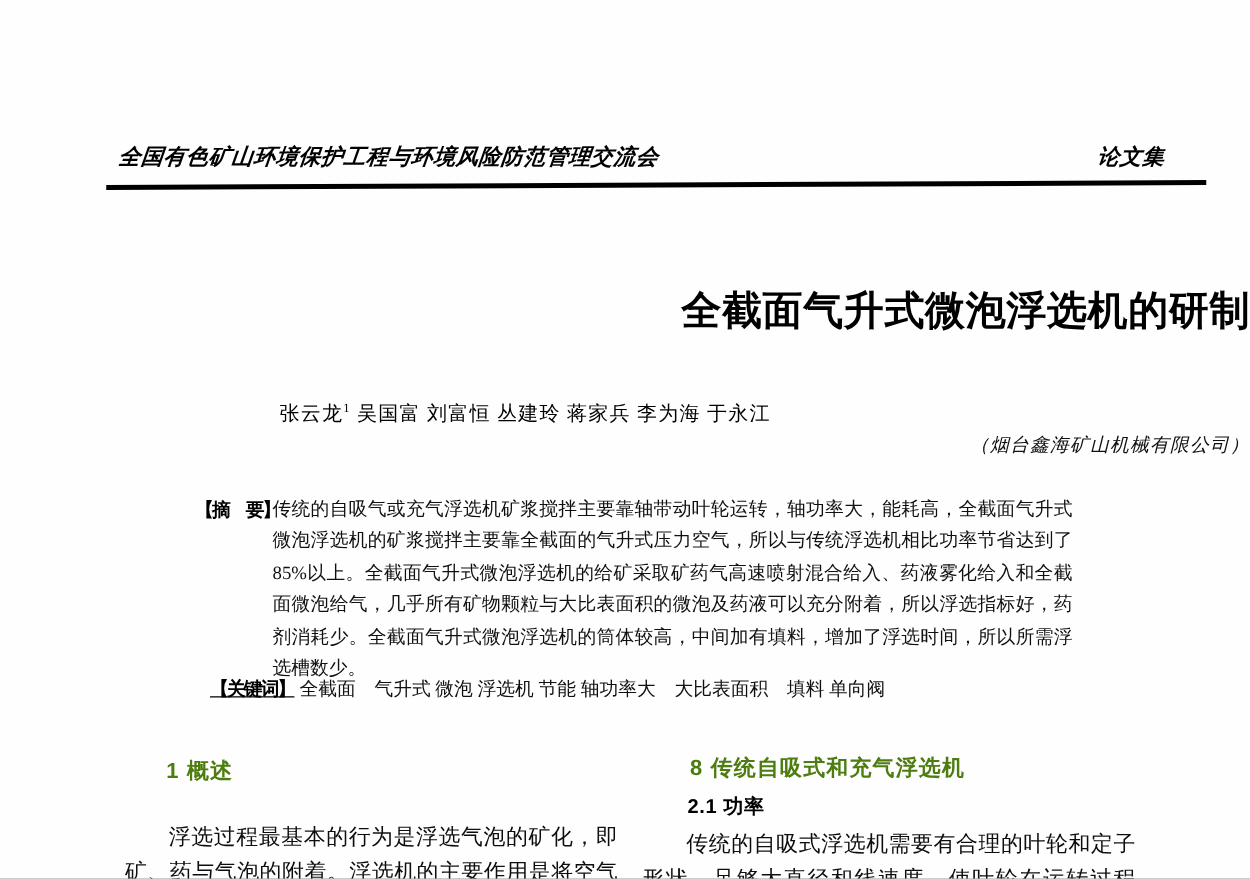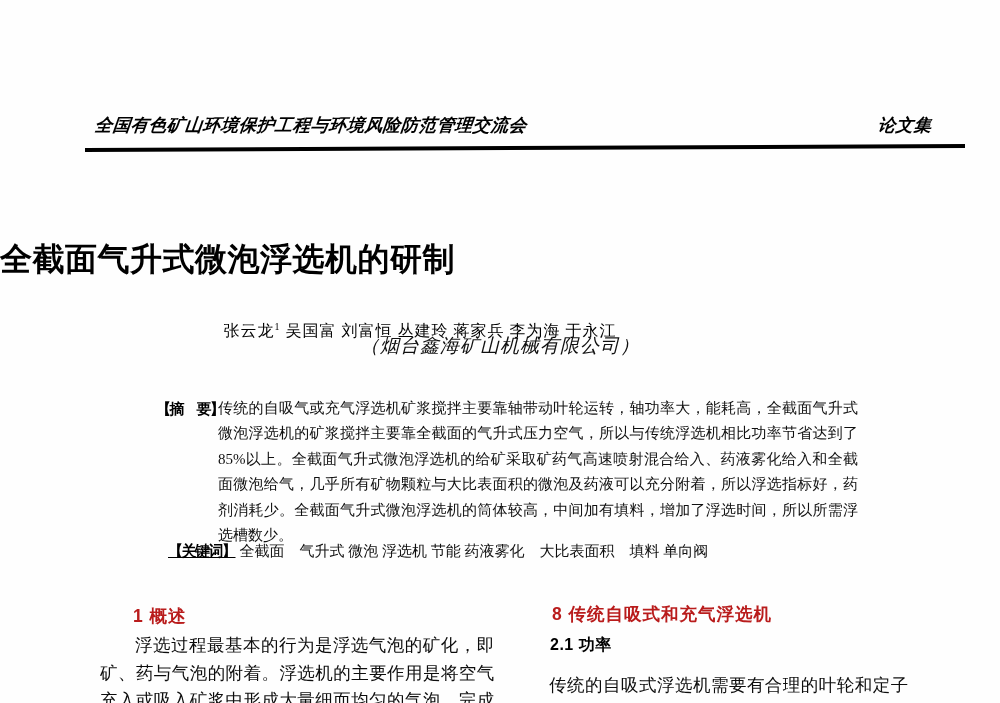--- a/index.html
+++ b/index.html
@@ -20,34 +20,34 @@
     font-size:17.5px;letter-spacing:.5px;color:#000;
   }
   .running-head .conf{transform:skewX(-6deg);}
   .running-head .coll{transform:skewX(-6deg);}
   .head-rule{
     position:absolute;top:146px;left:85px;width:880px;height:4px;
     background:#000;transform:rotate(-0.25deg);
   }
   
   .paper-title{
-    position:absolute;top:238px;left:0;width:1000px;
-    text-align:left;
+    position:absolute;top:227px;left:0;width:1000px;
+    text-align:right;
     font-family:"Liberation Sans","DejaVu Sans",sans-serif;
     font-weight:bold;font-size:32px;letter-spacing:0.5px;color:#000;
   }
   .authors{
     position:absolute;top:321px;left:0;width:840px;
     text-align:center;font-size:16px;color:#000000;
     letter-spacing:1px;
   }
   .authors sup{font-size:10px;}
   .affiliation{
-    position:absolute;top:333px;left:0;width:1000px;
-    text-align:center;font-size:19px;font-style:italic;color:#101010;
+    position:absolute;top:347px;left:0;width:1000px;
+    text-align:right;font-size:15px;font-style:italic;color:#101010;
     letter-spacing:1px;
   }
   
   .abstract{
     position:absolute;top:396px;left:156px;width:702px;
     font-size:15px;line-height:25.4px;text-align:justify;color:#101010;
   }
   .abstract .body{display:block;padding-left:62px;}
   .abstract .label{
     position:absolute;left:0;top:0;
@@ -61,28 +61,28 @@
   .keywords .label{
     font-family:"Liberation Sans","DejaVu Sans",sans-serif;
     font-weight:bold;letter-spacing:-1.5px;color:#000;margin-right:4px;text-decoration:underline;
   }
   
   .col{position:absolute;width:394px;}
   .col-left{left:100px;top:604px;}
   .col-right{left:514px;top:602px;}
   .sec-heading{
     font-family:"Liberation Sans","DejaVu Sans",sans-serif;
-    font-weight:bold;font-size:17.5px;color:#b91c1c;
-    padding-left:33px;margin:0 0 4px 0;letter-spacing:1px;
+    font-weight:bold;font-size:17.5px;color:#4d7c0f;
+    padding-left:33px;margin:0 0 28px 0;letter-spacing:1px;
   }
   .col-right .sec-heading{padding-left:38px;margin-bottom:9px;}
   .sub-heading{
     font-family:"Liberation Sans","DejaVu Sans",sans-serif;
     font-weight:bold;font-size:16px;color:#000;
-    padding-left:36px;margin:0 0 16px 0;letter-spacing:.5px;
+    padding-left:36px;margin:0 0 6px 0;letter-spacing:.5px;
   }
   .col p{
     margin:0;font-size:17.5px;line-height:27.6px;
     text-align:justify;text-indent:2em;color:#0d0d0d;letter-spacing:-0.3px;
   }
 </style>
 </head>
 <body>
 
 <div class="page">
@@ -98,21 +98,21 @@
   <div class="authors"><span>张云龙</span><sup>1</sup><span> 吴国富 刘富恒 丛建玲 蒋家兵 李为海 于永江</span></div>
 
   <div class="affiliation">（烟台鑫海矿山机械有限公司）</div>
 
   <div class="abstract">
     <span class="label">【摘　要】</span>
     <span class="body">传统的自吸气或充气浮选机矿浆搅拌主要靠轴带动叶轮运转，轴功率大，能耗高，全截面气升式微泡浮选机的矿浆搅拌主要靠全截面的气升式压力空气，所以与传统浮选机相比功率节省达到了85%以上。全截面气升式微泡浮选机的给矿采取矿药气高速喷射混合给入、药液雾化给入和全截面微泡给气，几乎所有矿物颗粒与大比表面积的微泡及药液可以充分附着，所以浮选指标好，药剂消耗少。全截面气升式微泡浮选机的筒体较高，中间加有填料，增加了浮选时间，所以所需浮选槽数少。</span>
   </div>
 
   <div class="keywords">
-    <span class="label">【关键词】</span><span>全截面　气升式 微泡 浮选机 节能 药液雾化　大比表面积　填料 单向阀</span>
+    <span class="label">【关键词】</span><span>全截面　气升式 微泡 浮选机 节能 轴功率大　大比表面积　填料 单向阀</span>
   </div>
 
   <div class="col col-left">
     <h2 class="sec-heading">1 概述</h2>
     <p>浮选过程最基本的行为是浮选气泡的矿化，即矿、药与气泡的附着。浮选机的主要作用是将空气充入或吸入矿浆中形成大量细而均匀的气泡，完成矿、药与气泡</p>
   </div>
 
   <div class="col col-right">
     <h2 class="sec-heading">8 传统自吸式和充气浮选机</h2>
     <h3 class="sub-heading">2.1 功率</h3>

